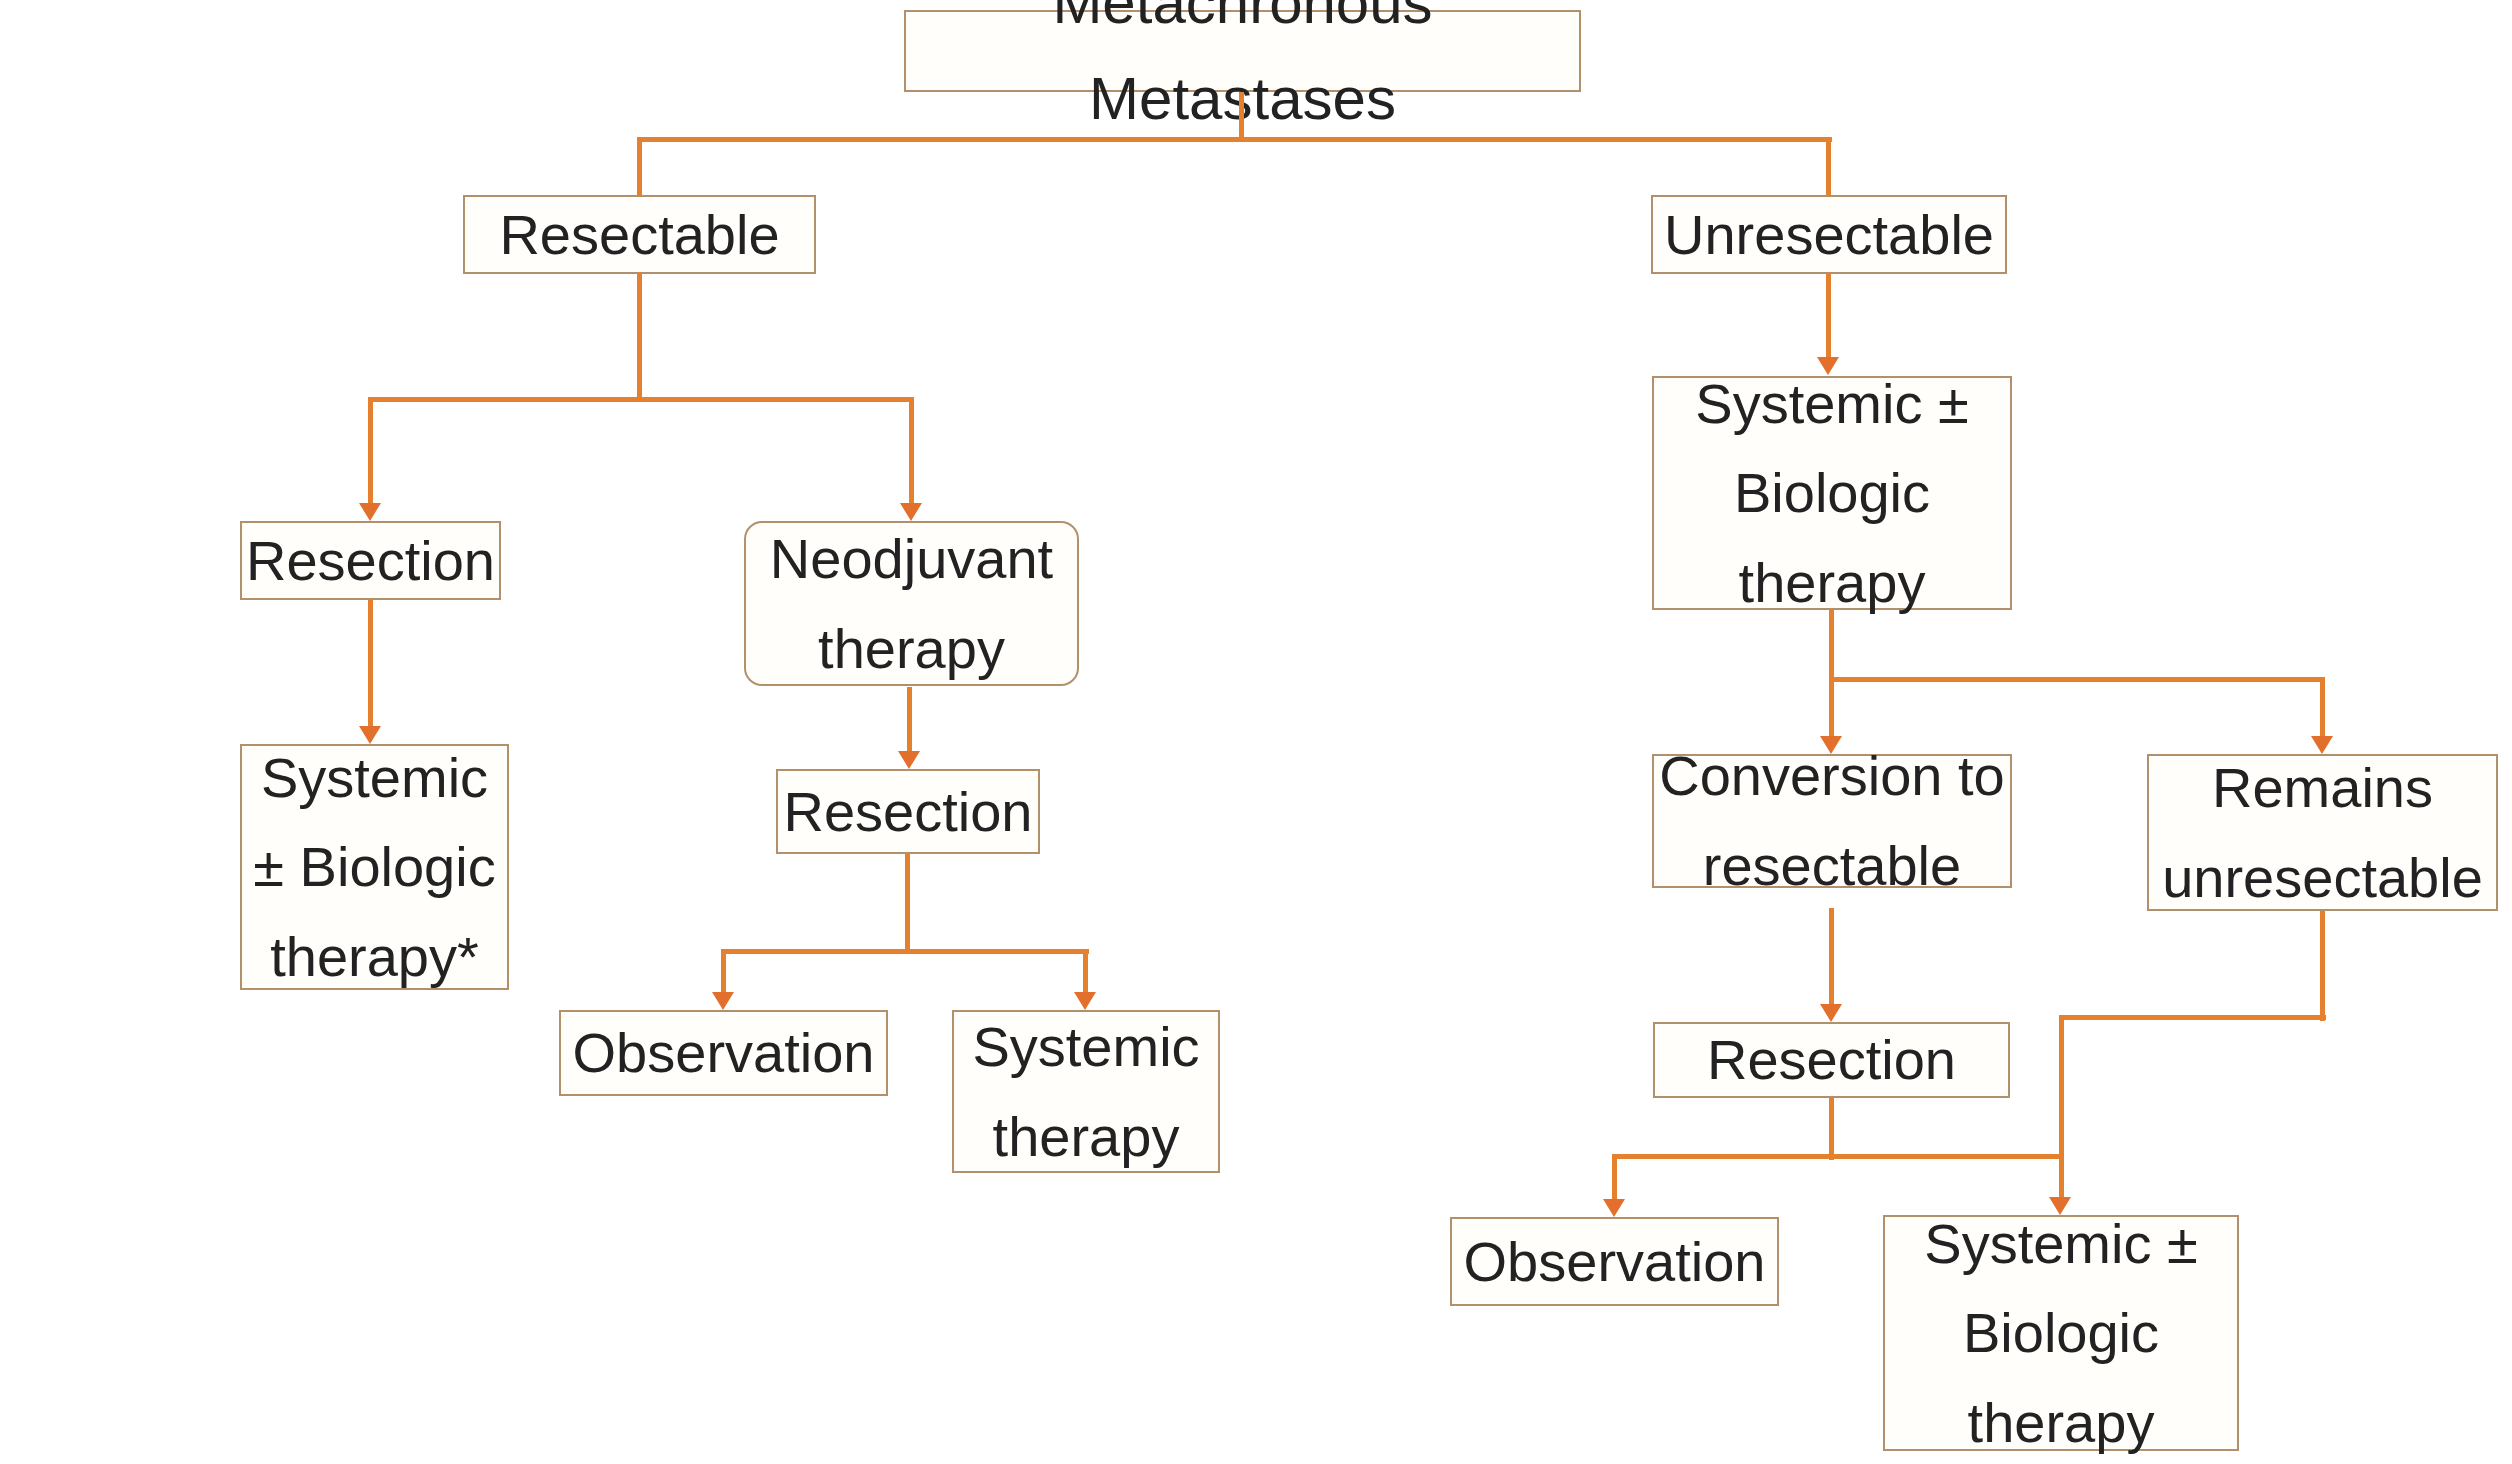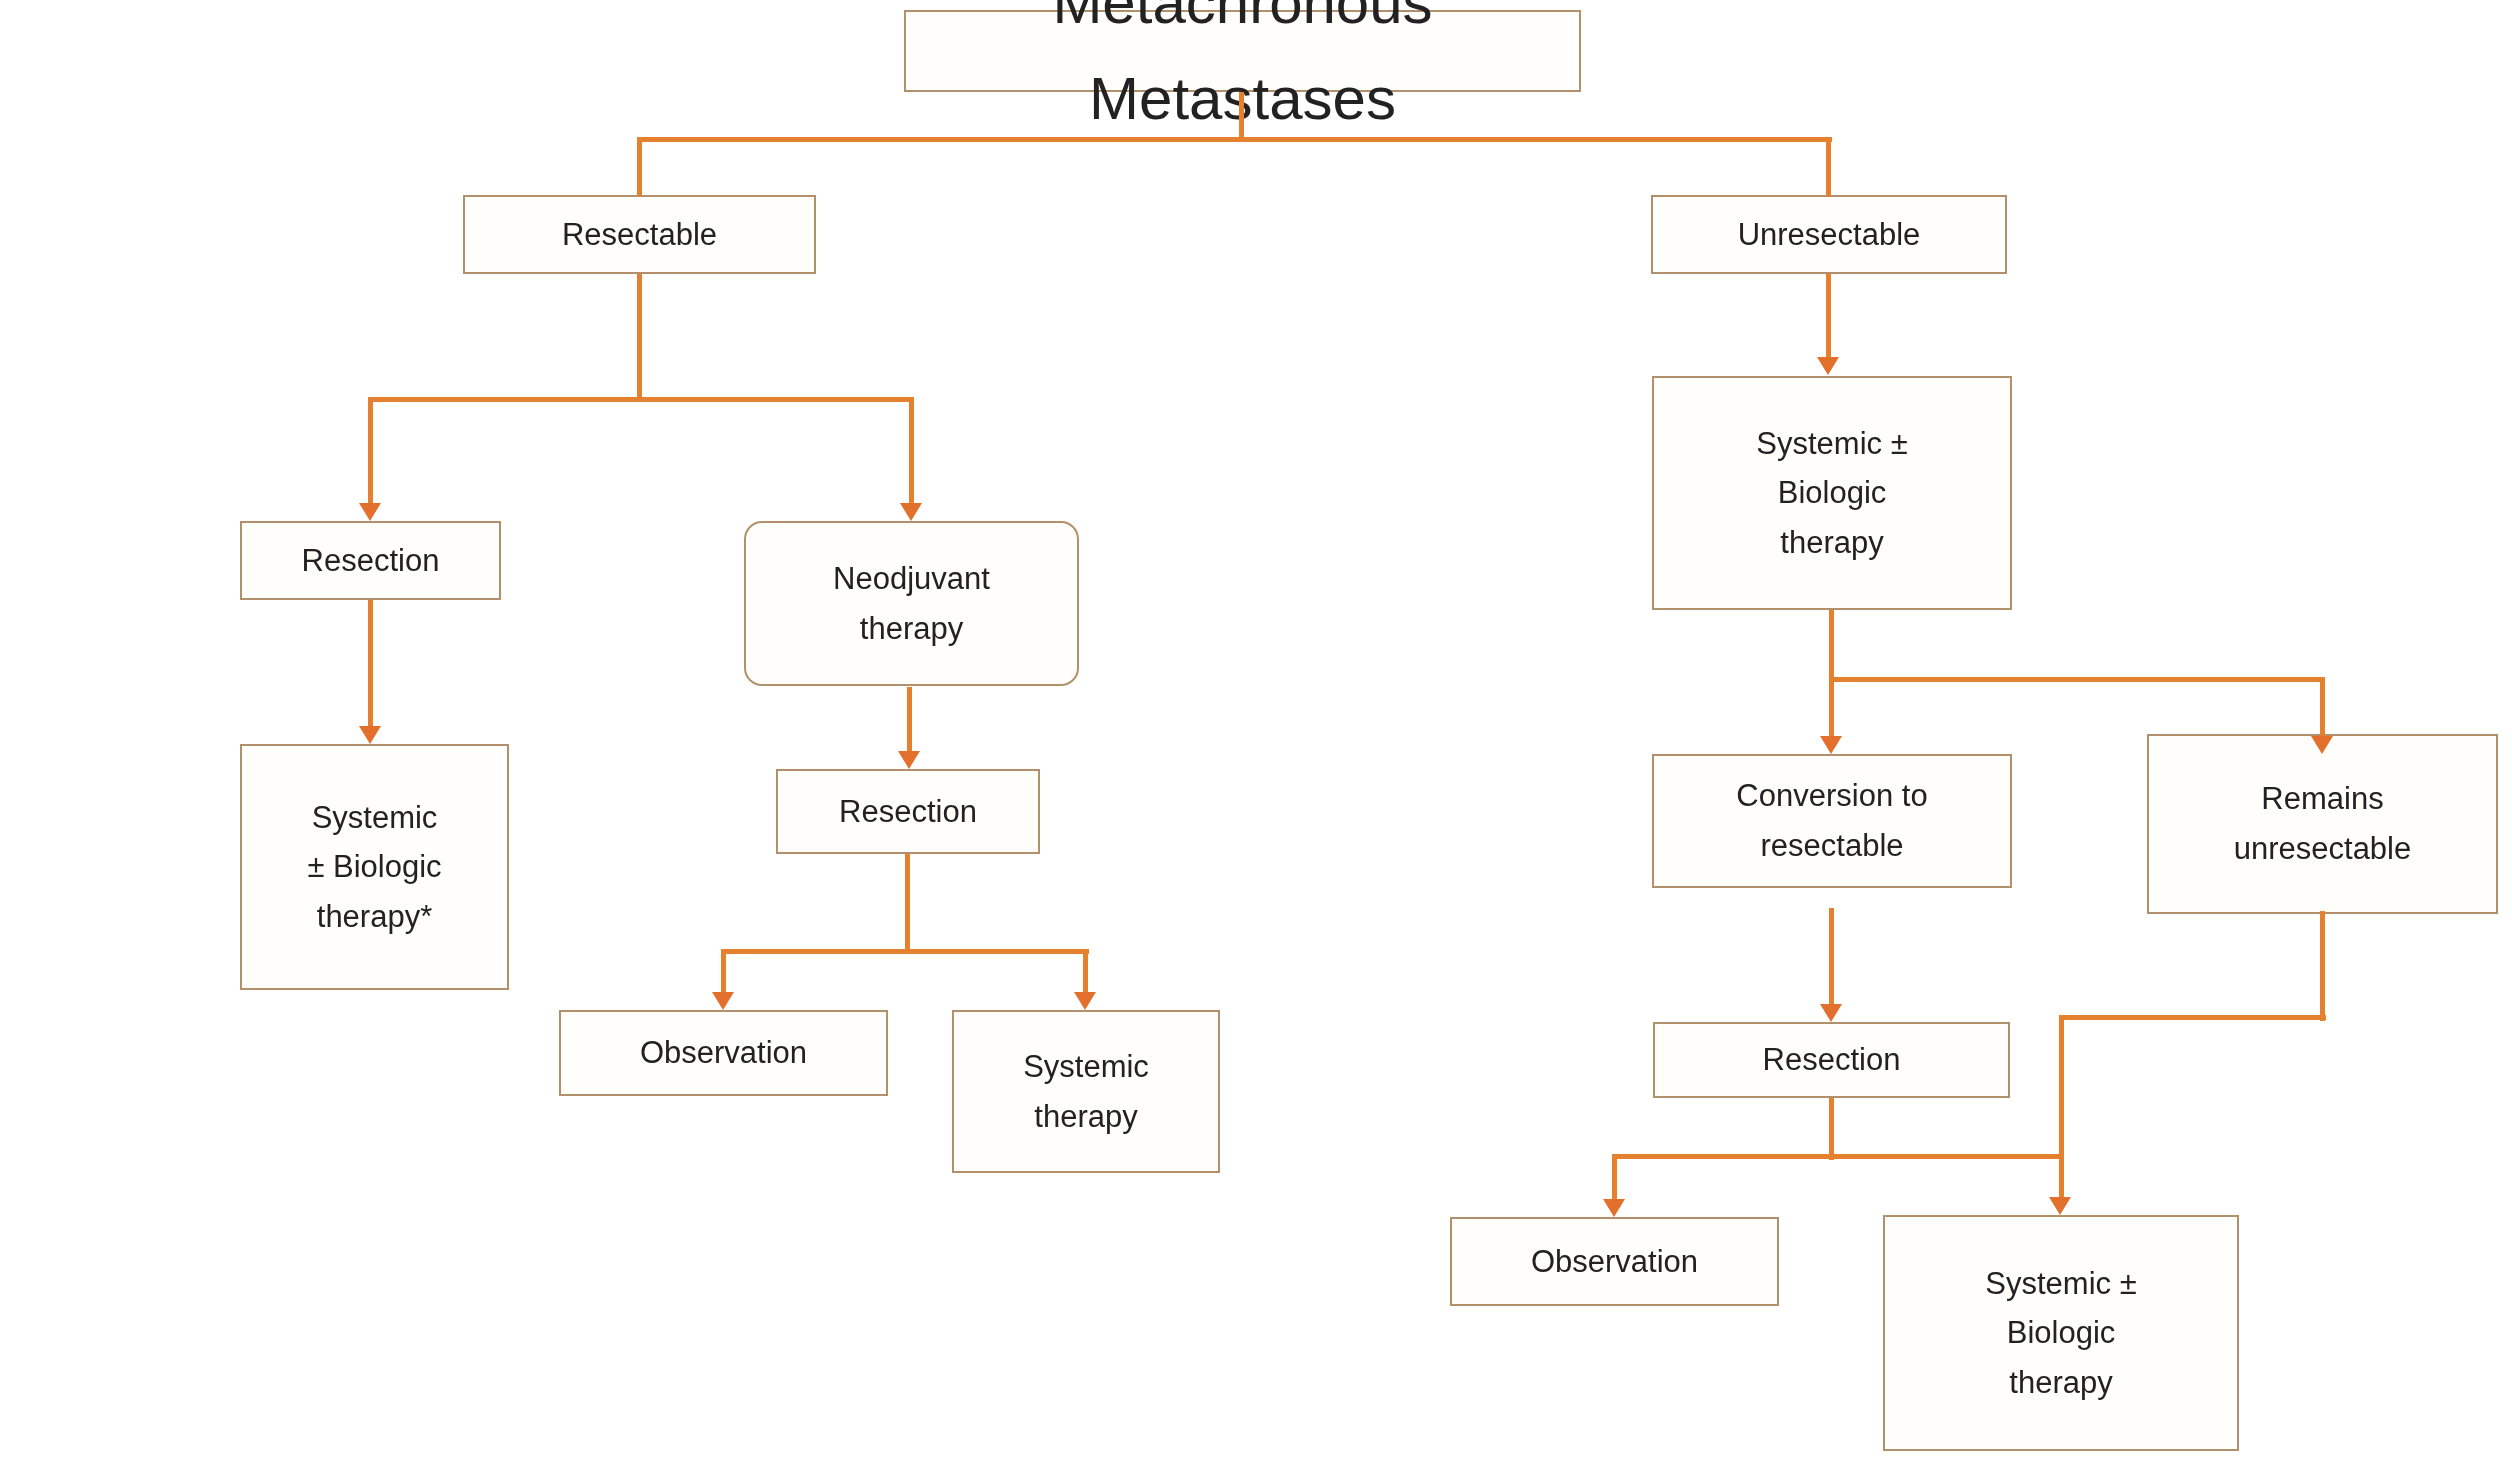--- a/index.html
+++ b/index.html
@@ -21,21 +21,21 @@
   .box {
     position: absolute;
     box-sizing: border-box;
     border: 2.2px solid var(--box-border);
     background: var(--box-fill);
     display: flex;
     align-items: center;
     justify-content: center;
     text-align: center;
     white-space: pre-line;
-    font-size: 31px;
+    font-size: 56px;
     line-height: 1.6;
     color: var(--text-color);
   }
   .seg {
     position: absolute;
     background: var(--connector-line);
   }
   .arrow {
     position: absolute;
     width: 0; height: 0;
@@ -80,21 +80,21 @@
   <div class="box" style="left:952px; top:1010px; width:268px; height:163px;">Systemic
 therapy</div>
 
   <div class="box" style="left:1652px; top:376px; width:360px; height:234px;">Systemic ±
 Biologic
 therapy</div>
 
   <div class="box" style="left:1652px; top:754px; width:360px; height:134px;">Conversion to
 resectable</div>
 
-  <div class="box" style="left:2147px; top:734px; width:351px; height:180px;">Remains
+  <div class="box" style="left:2147px; top:754px; width:351px; height:157px;">Remains
 unresectable</div>
 
   <div class="box" style="left:1653px; top:1022px; width:357px; height:76px;">Resection</div>
 
   <div class="box" style="left:1450px; top:1217px; width:329px; height:89px;">Observation</div>
 
   <div class="box" style="left:1883px; top:1215px; width:356px; height:236px;">Systemic ±
 Biologic
 therapy</div>
 

